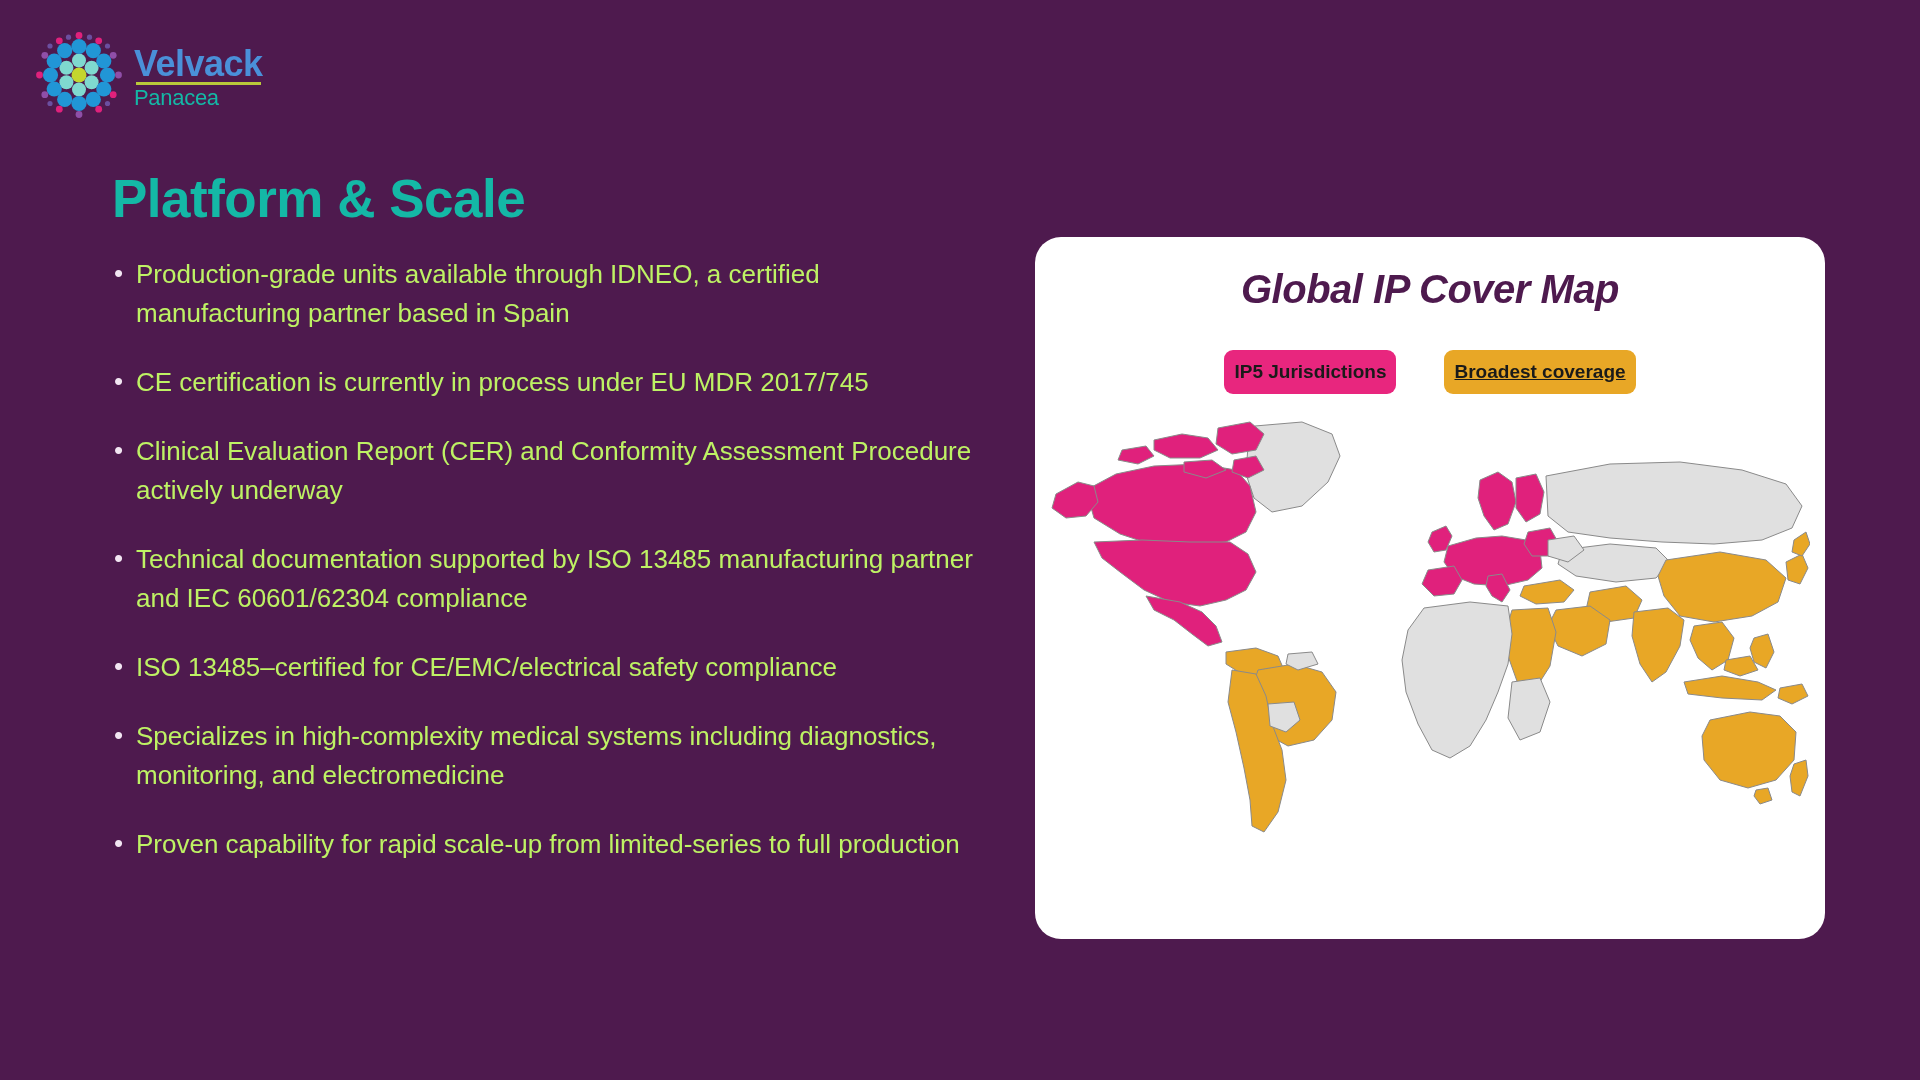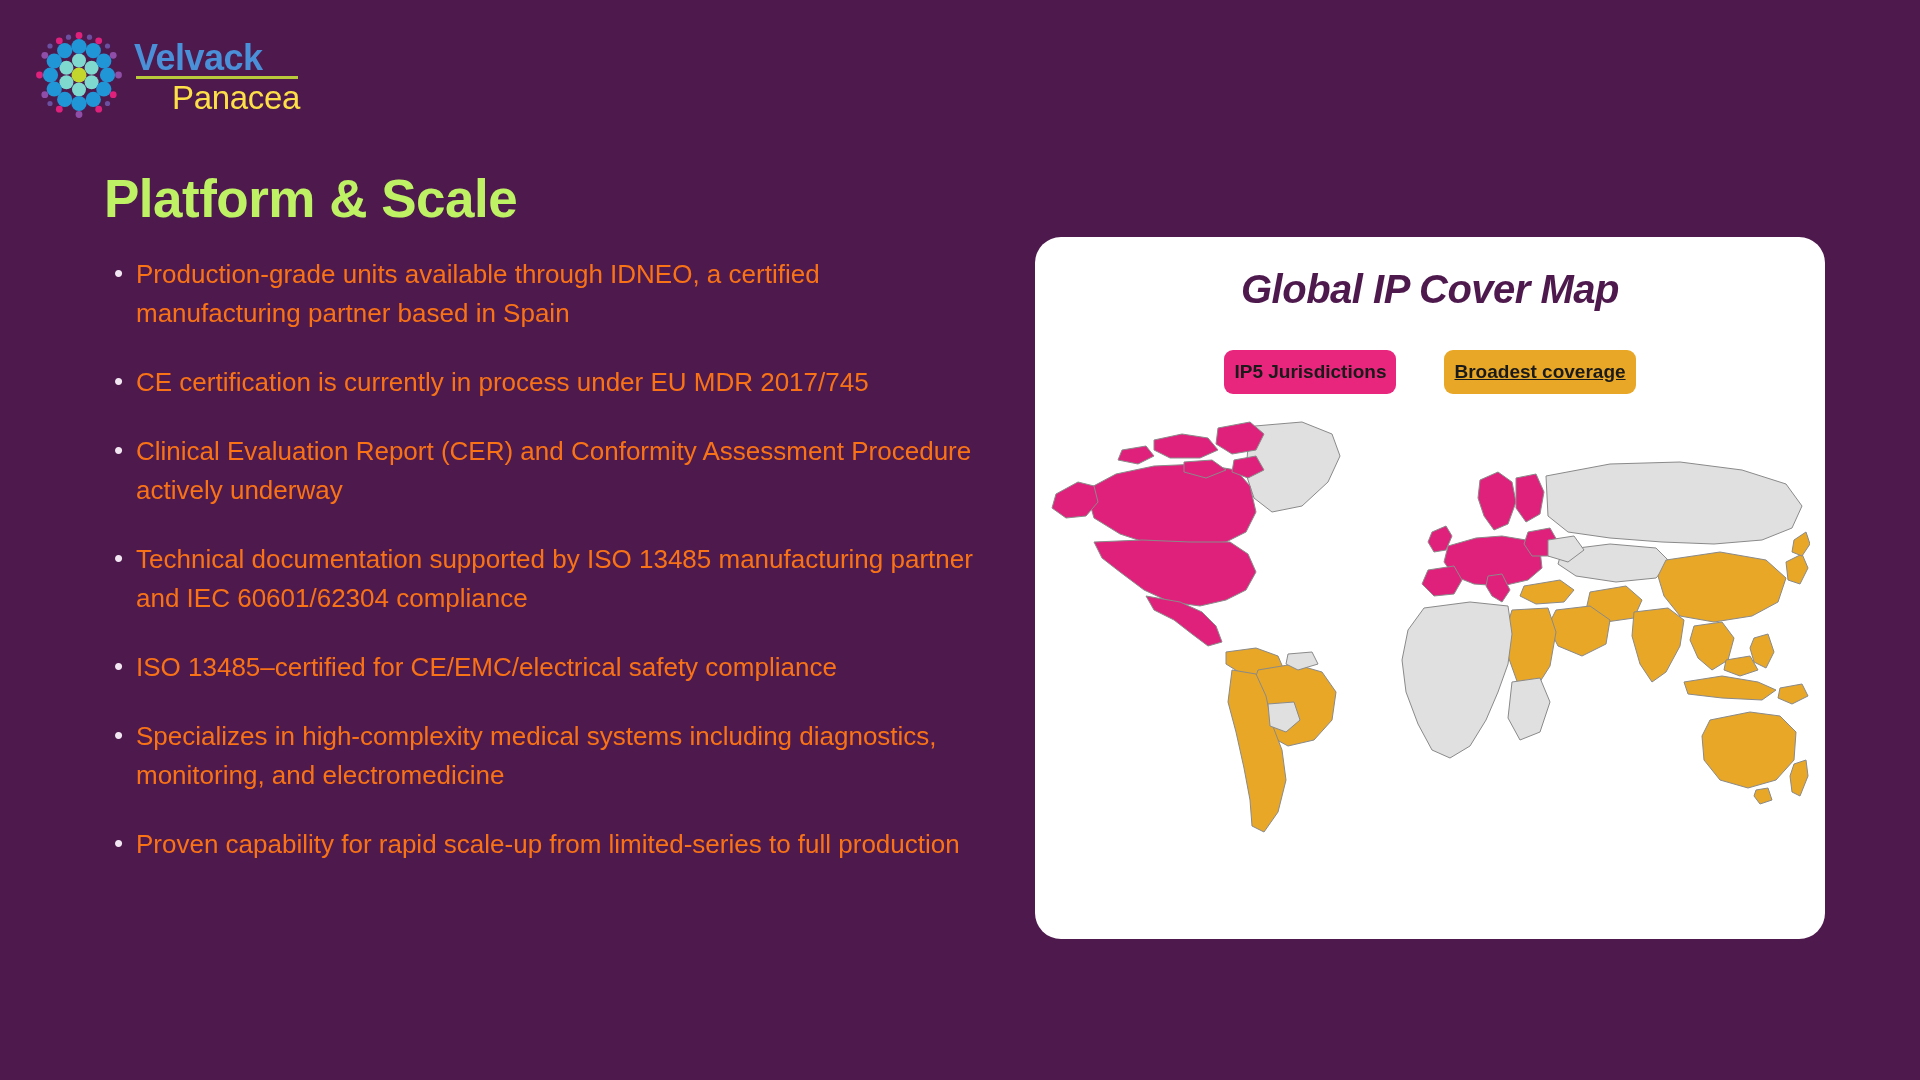--- a/index.html
+++ b/index.html
@@ -18,38 +18,38 @@
   .logo-text { display:flex; flex-direction:column; line-height:1; padding-top:4px; }
   .logo-velvack {
     font-size:36px; font-weight:bold; color:#4a90d9;
     letter-spacing:-0.5px; position:relative; padding-bottom:3px;
   }
   .logo-velvack::after{
     content:""; position:absolute; left:2px; right:2px; bottom:0;
     height:3px; background:#b9c93a;
   }
   .logo-panacea {
-    font-size:33px; color:#fde047; letter-spacing:-0.3px; margin-top:2px;margin-left:38px;
+    font-size:22px; color:#14b8a6; letter-spacing:-0.3px; margin-top:2px;
   }
 
   
   .title {
-    position:absolute; left:104px; top:168px;
-    font-size:53px; font-weight:bold; color:#bef264; letter-spacing:-0.5px;
+    position:absolute; left:112px; top:168px;
+    font-size:53px; font-weight:bold; color:#14b8a6; letter-spacing:-0.5px;
   }
 
   
   .bullets { position:absolute; left:108px; top:255px; width:870px; }
   .bullet { display:flex; margin-bottom:30px; }
   .bullet-dot {
     color:#f2e6f2; font-size:26px; line-height:37px;
     width:28px; flex:0 0 28px; text-align:left; padding-left:6px;
   }
   .bullet-text {
-    color:#f97316; font-size:26px; line-height:39px; flex:1;
+    color:#bef264; font-size:26px; line-height:39px; flex:1;
   }
 
   
   .map-card {
     position:absolute; left:1035px; top:237px;
     width:790px; height:702px;
     background:#ffffff; border-radius:26px;
     display:flex; flex-direction:column; align-items:center;
   }
   .map-title {

